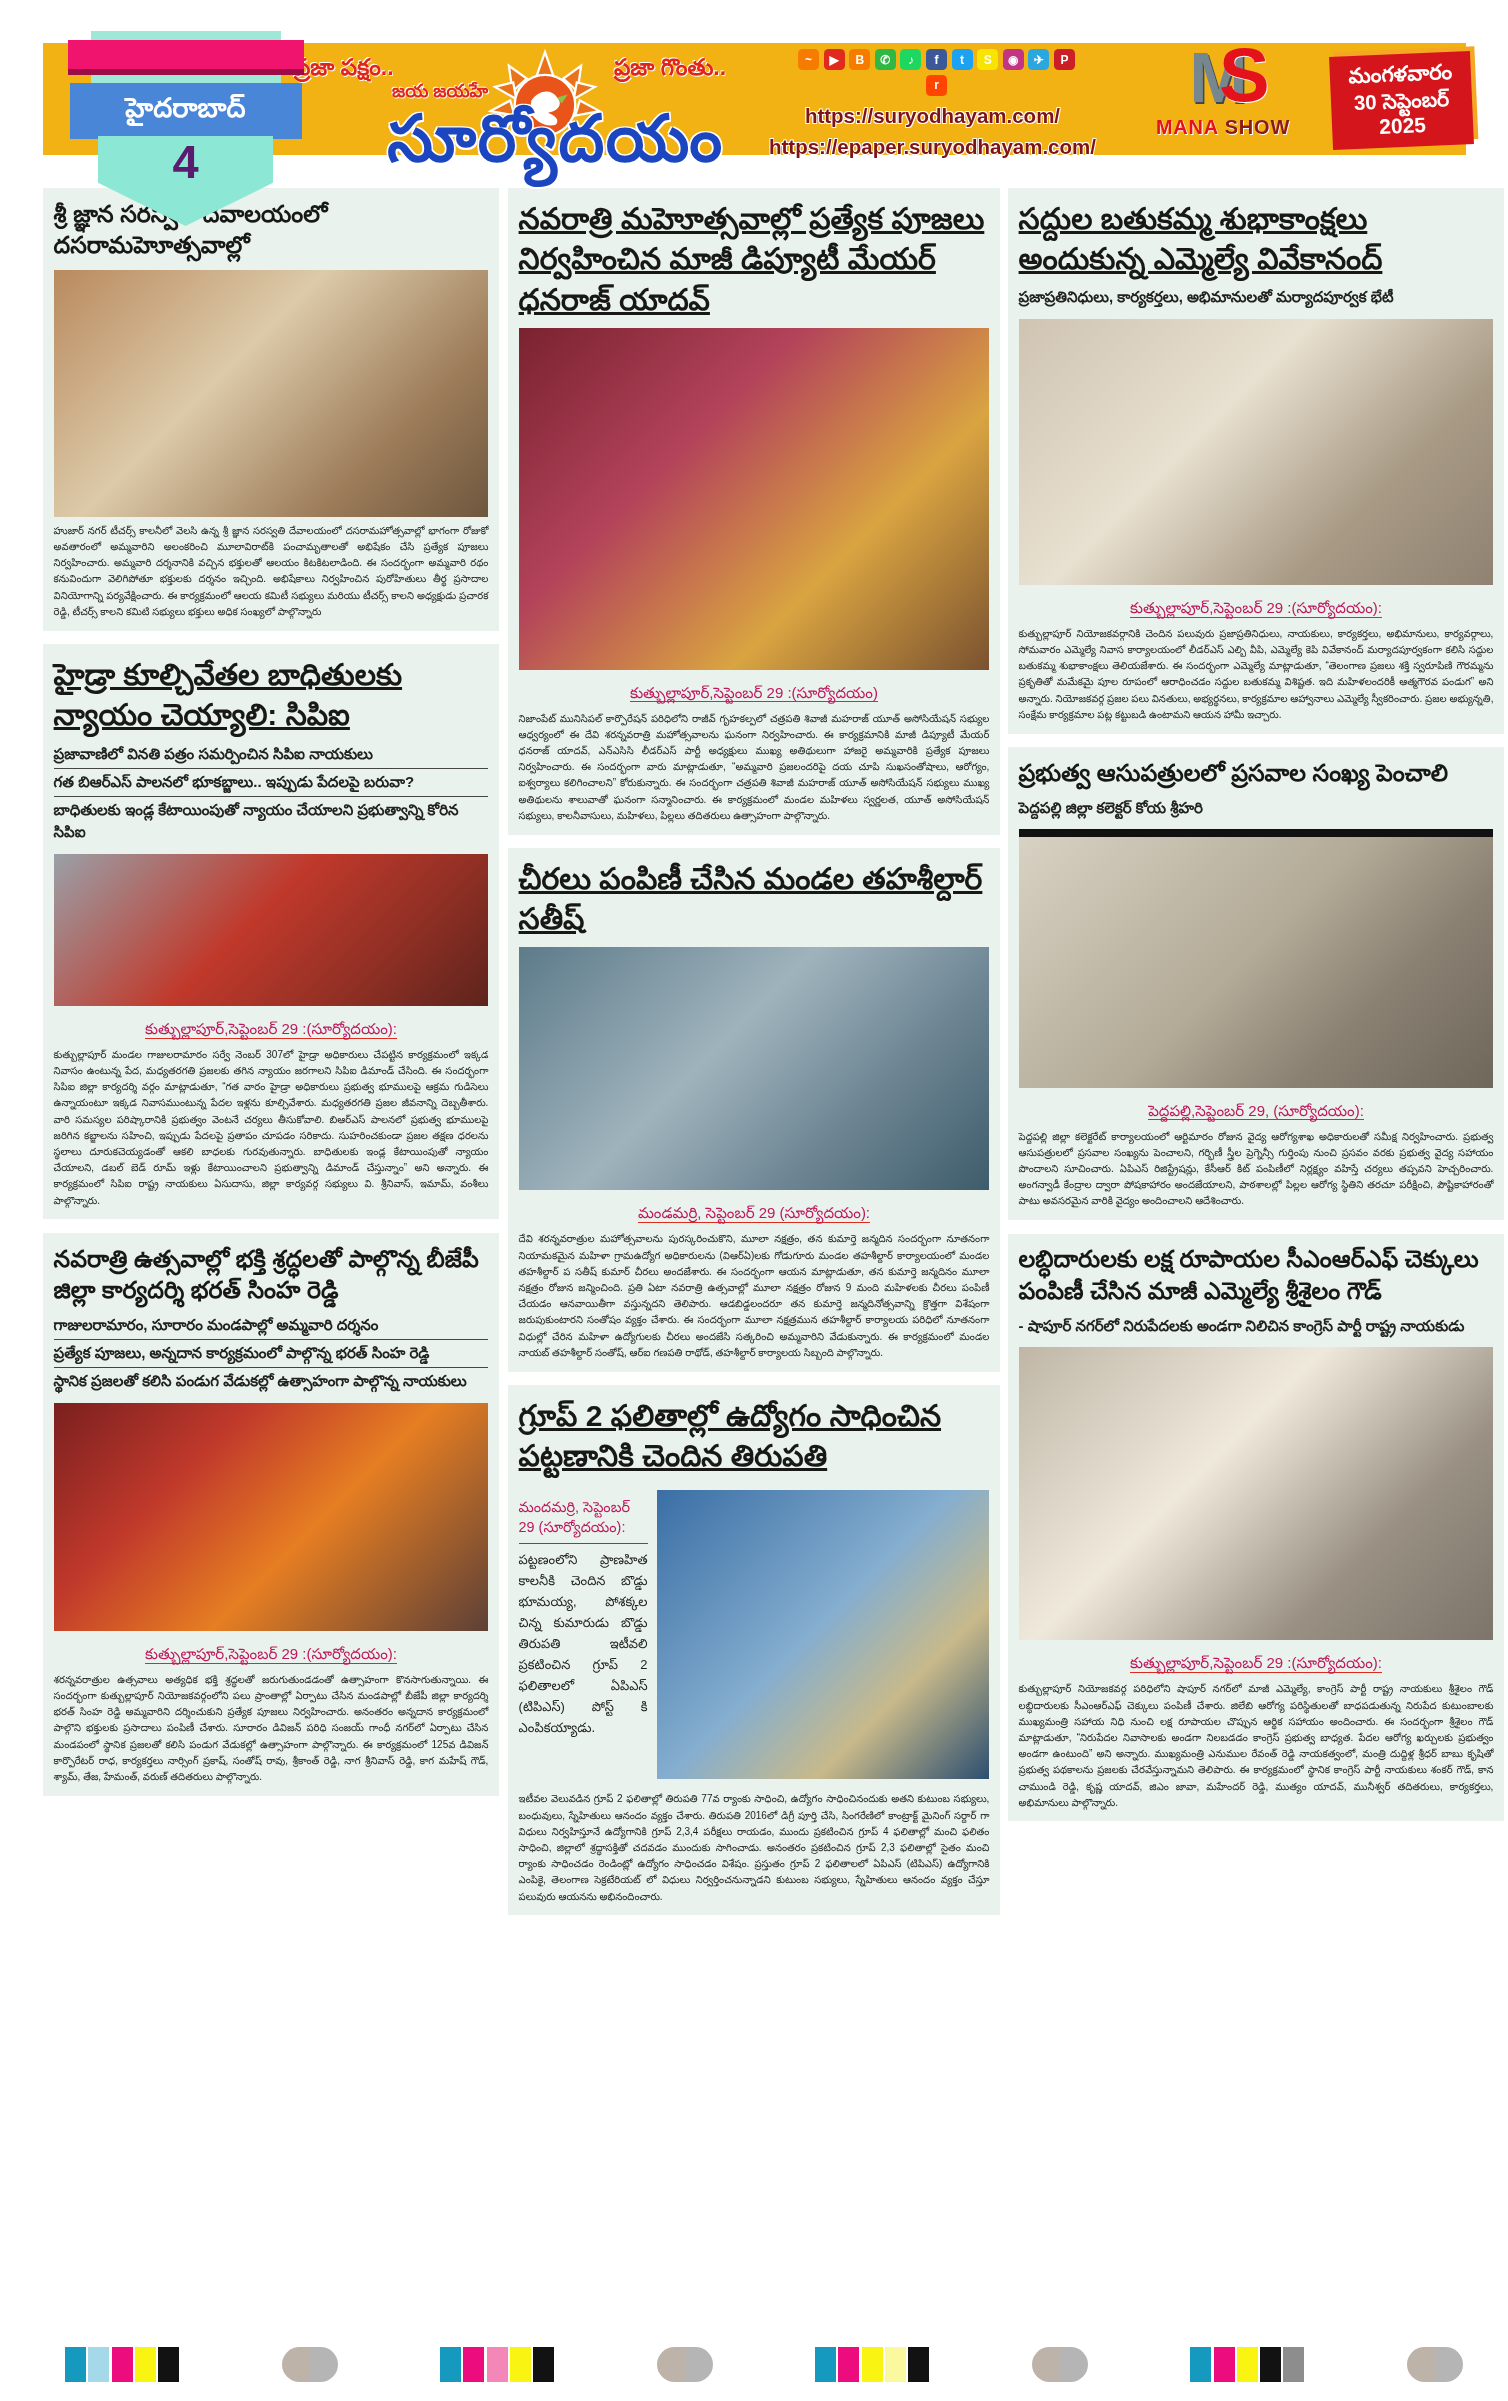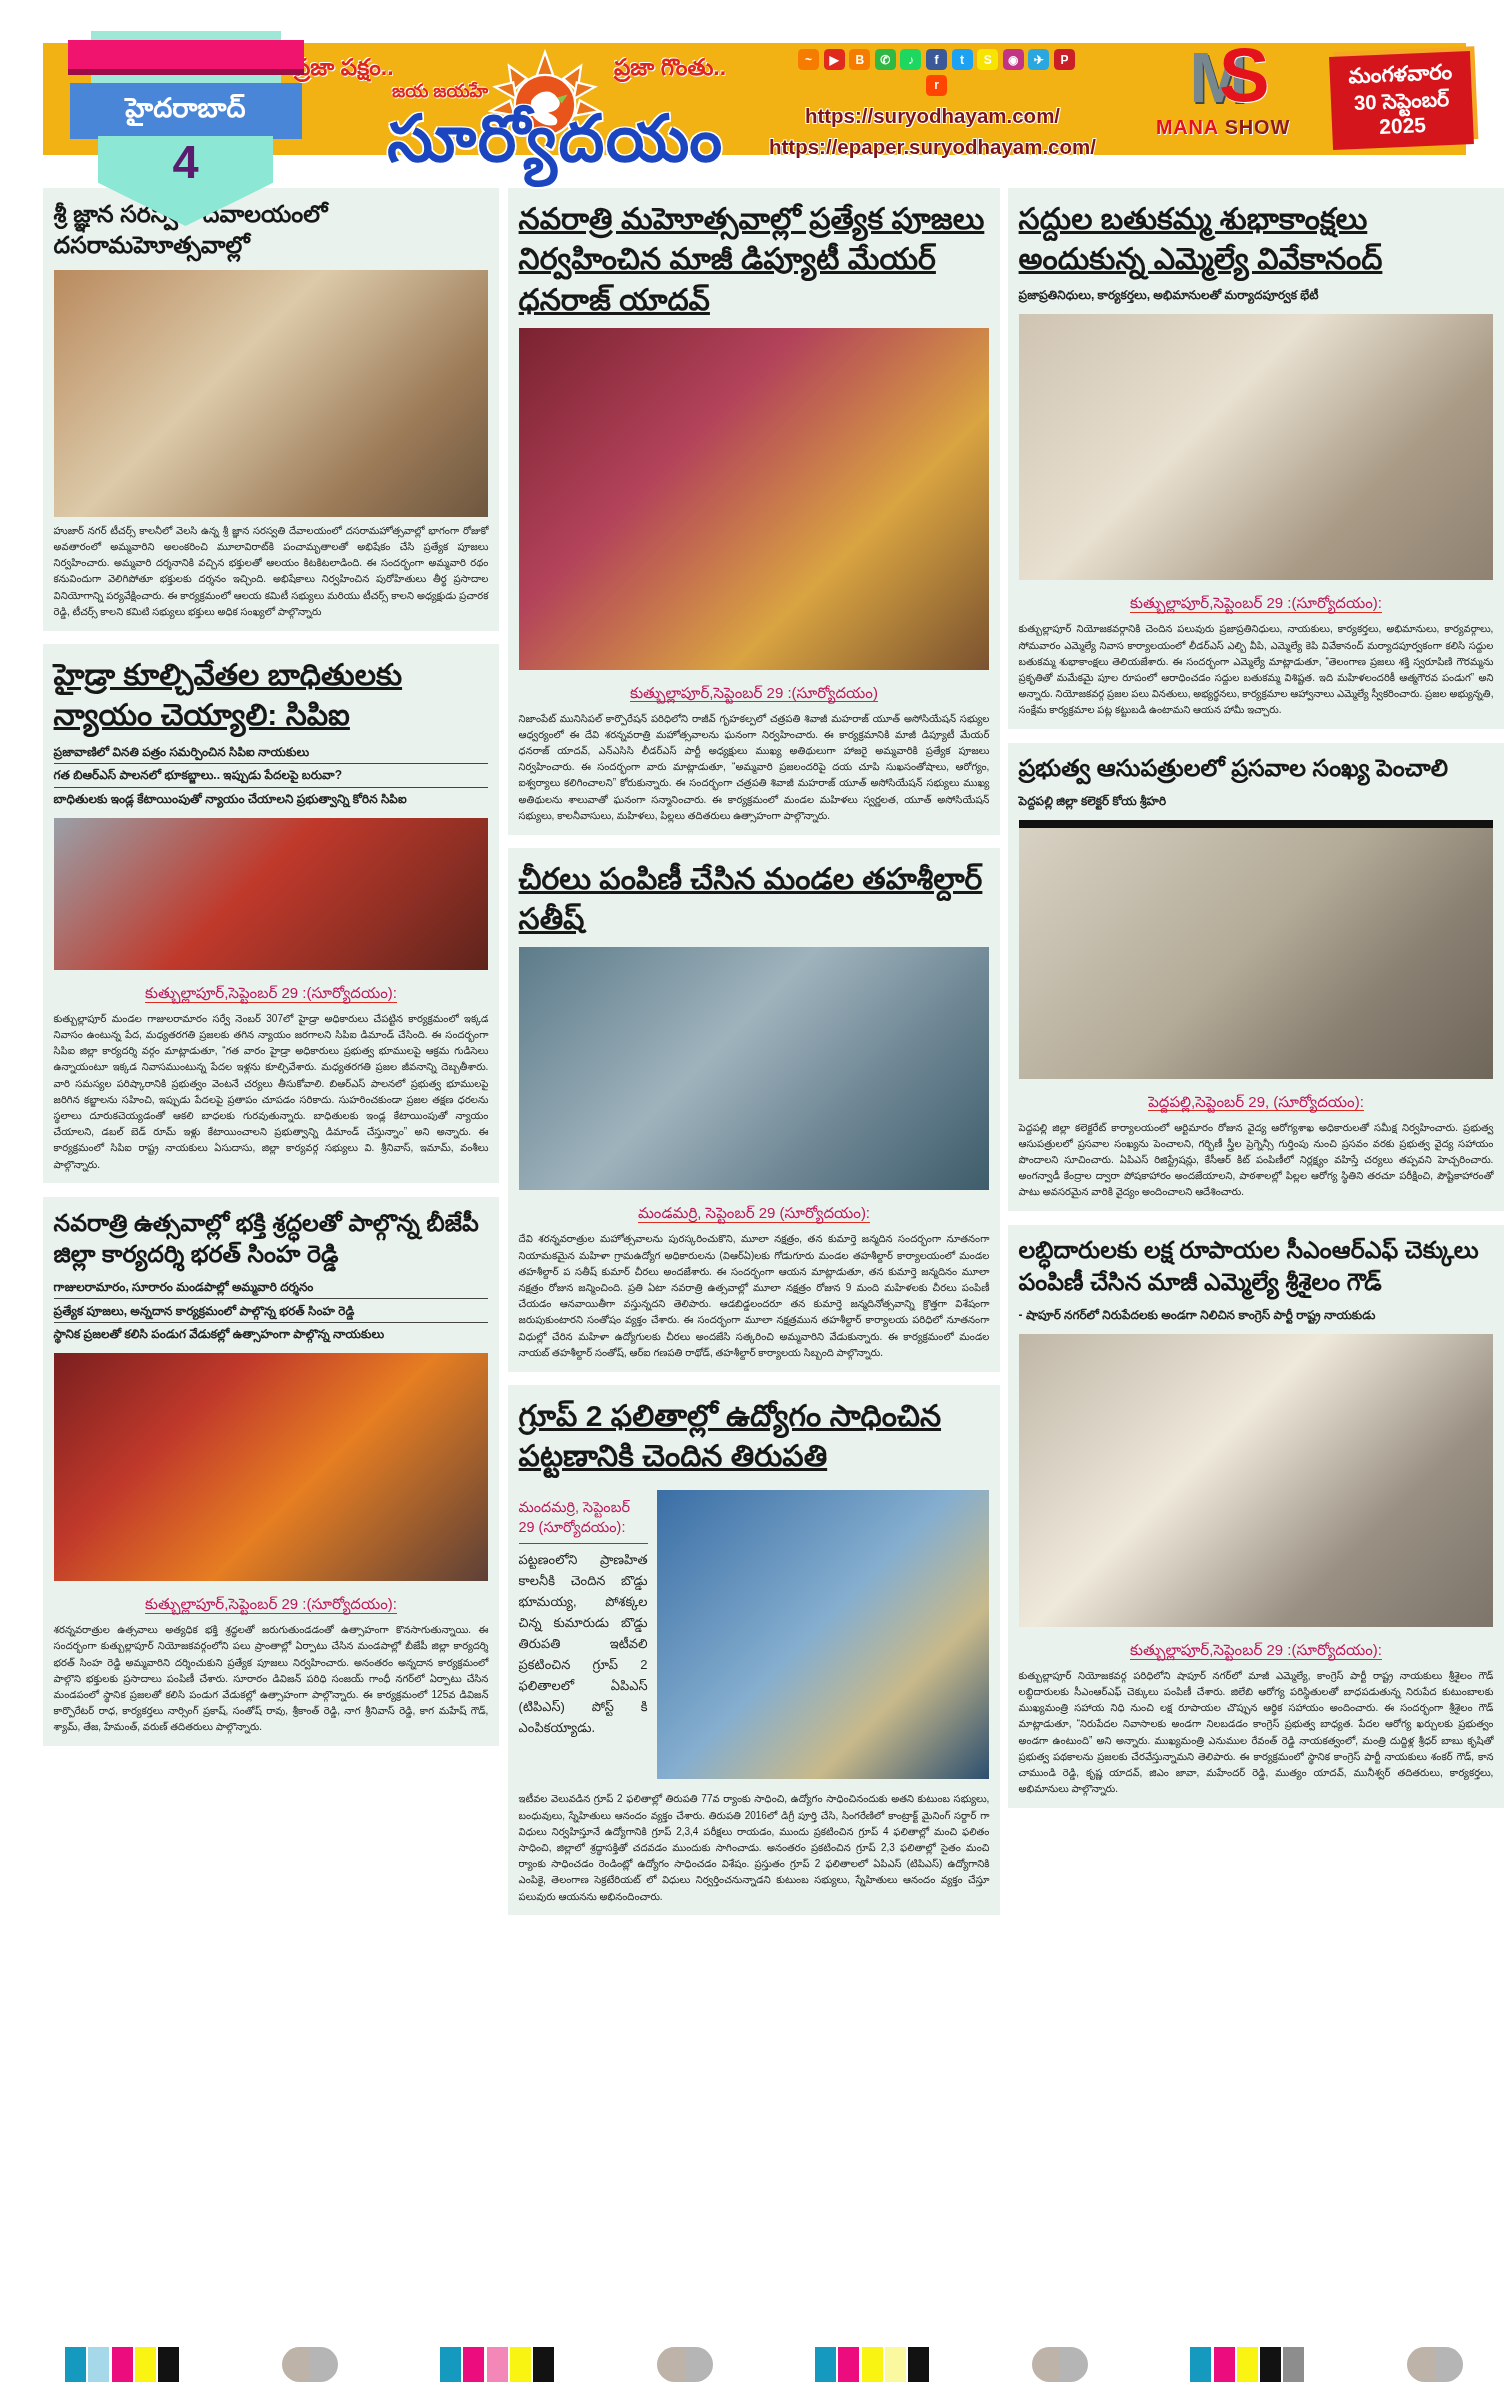--- a/index.html
+++ b/index.html
@@ -48,21 +48,21 @@
   .datebox span{color:#fff;font-weight:bold;line-height:1.25;}
   .d1{font-size:21px;} .d2{font-size:20.5px;} .d3{font-size:21px;}
   
   .col{position:absolute;top:188px;}
   .col-left{left:43px;width:456px;}
   .col-mid{left:508px;width:492px;}
   .col-right{left:1008px;width:496px;}
   .article{background:#E9F2EC;margin-bottom:13.7px;padding:7.6px 10.6px 10.6px;}
   .headline{font-size:23.6px;font-weight:bold;color:#181818;line-height:1.35;margin:3px 0 4.6px;}
   .headline.big{font-size:30px;text-decoration:underline;}
-  .deck{font-size:12px;font-weight:bold;color:#222;line-height:1.5;}
+  .deck{font-size:15px;font-weight:bold;color:#222;line-height:1.5;}
   .deck-line{padding:2.3px 0;}
   .deck-line + .deck-line{border-top:1.1px solid #444;}
   .photo{width:100%;margin:7.6px 0 6px;}
   .rule-black{height:7.6px;background:#111;margin:7.6px 0 0;}
   .dateline{color:#be185d;font-size:15px;font-weight:normal;text-align:center;margin:14px 0 6px;}
   .dateline u{text-decoration:none;border-bottom:1.1px solid #E02A1E;padding-bottom:0.8px;}
   .body-text{font-size:10px;line-height:1.62;text-align:justify;color:#222;}
   .ph-l1{height:247px;background:linear-gradient(135deg,#b98a5e,#dccaa9 40%,#9c7b58 75%,#6e573f);}
   .ph-l2{height:152px;background:linear-gradient(135deg,#9aa0a8,#c0392b 45%,#8e2f24 75%,#5d241c);}
   .ph-l3{height:228px;background:linear-gradient(135deg,#7a1f1f,#c0392b 30%,#e67e22 58%,#5d4037);}

